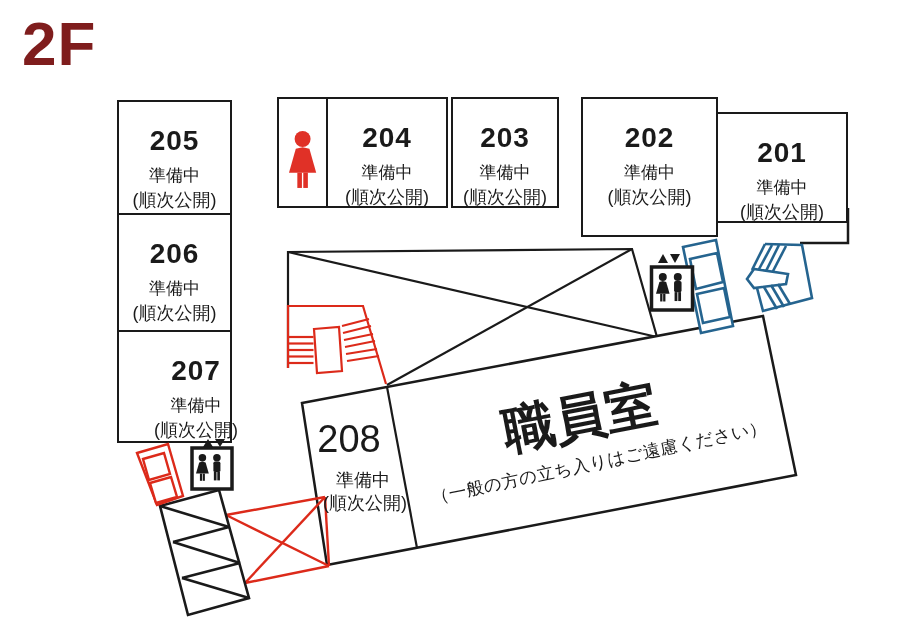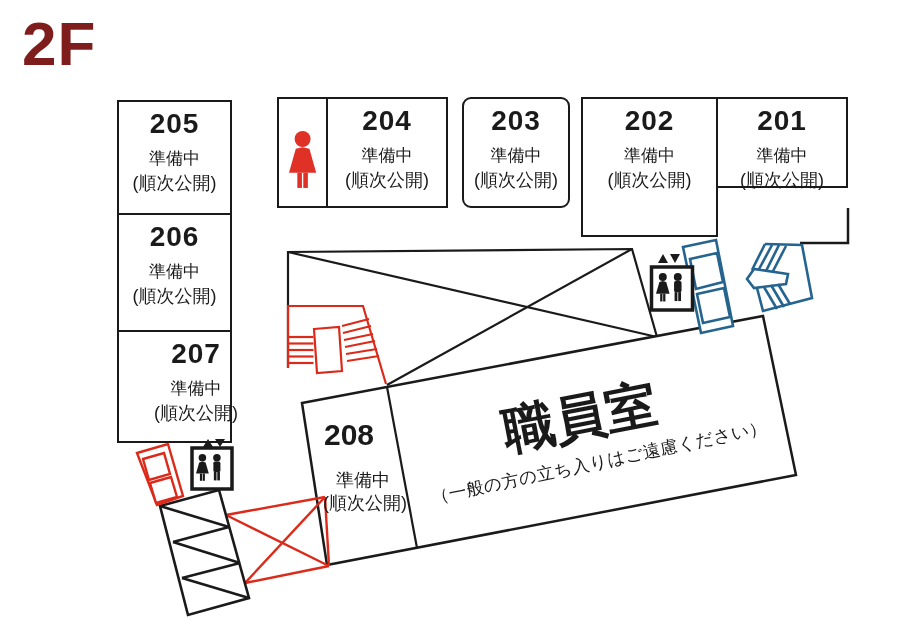--- a/index.html
+++ b/index.html
@@ -8,43 +8,43 @@
     font-family:"Liberation Sans","DejaVu Sans",sans-serif; color:#1a1a1a; overflow:hidden;
   }
   .floor-label {
     position:absolute; left:22px; top:8px; font-size:62px; font-weight:900;
     letter-spacing:1px; color:#7f1d1d;
   }
   .cell {
     position:absolute; box-sizing:border-box; border:2.5px solid #1a1a1a; background:#fff;
     display:flex; flex-direction:column; align-items:center; text-align:center;
   }
-  .num  { font-size:28px; font-weight:bold; margin-top:6px; letter-spacing:1px; }
+  .num  { font-size:28px; font-weight:bold; margin-top:23px; letter-spacing:1px; }
   .st   { font-size:17px; margin-top:7px; }
   .note { font-size:18px; margin-top:1px; white-space:nowrap; }
   
   .c205 { left:117px; top:100px; width:115px; height:115px; }
   .c206 { left:117px; top:213px; width:115px; height:119px; }
   .c207 { left:117px; top:330px; width:115px; height:113px;padding-left:43px; }
   
   .cwc  { left:277px; top:97px; width:51px;  height:111px; }
   .c204 { left:326px; top:97px; width:122px; height:111px; }
-  .c203 { left:462px; top:97px; width:108px; height:111px;border-radius:9px; }
+  .c203 { left:451px; top:97px; width:108px; height:111px; }
   .c202 { left:581px; top:97px; width:137px; height:140px; }
-  .c201 { left:716px; top:97px; width:132px; height:91px; }
+  .c201 { left:716px; top:112px; width:132px; height:111px; }
   .overlay { position:absolute; left:0; top:0; pointer-events:none; }
   .staff-title {
     position:absolute; left:430px; top:383px; width:300px; text-align:center;
     font-size:52px; font-weight:600; transform:rotate(-11deg); white-space:nowrap;
   }
   .staff-note {
     position:absolute; left:403px; top:450px; width:392px; text-align:center;
     font-size:17.5px; transform:rotate(-12deg); white-space:nowrap; letter-spacing:0.3px;
   }
-  .r208-num  { position:absolute; left:309px; top:418px; width:80px;  text-align:center; font-size:30px; font-weight:bold; }
+  .r208-num  { position:absolute; left:309px; top:418px; width:80px;  text-align:center; font-size:38px; font-weight:normal; }
   .r208-st   { position:absolute; left:313px; top:468px; width:100px; text-align:center; font-size:18px; }
   .r208-note { position:absolute; left:301px; top:491px; width:128px; text-align:center; font-size:18px; white-space:nowrap; }
 </style>
 </head>
 <body>
 
 <div class="canvas">
 
   <div class="floor-label">2F</div>
 

